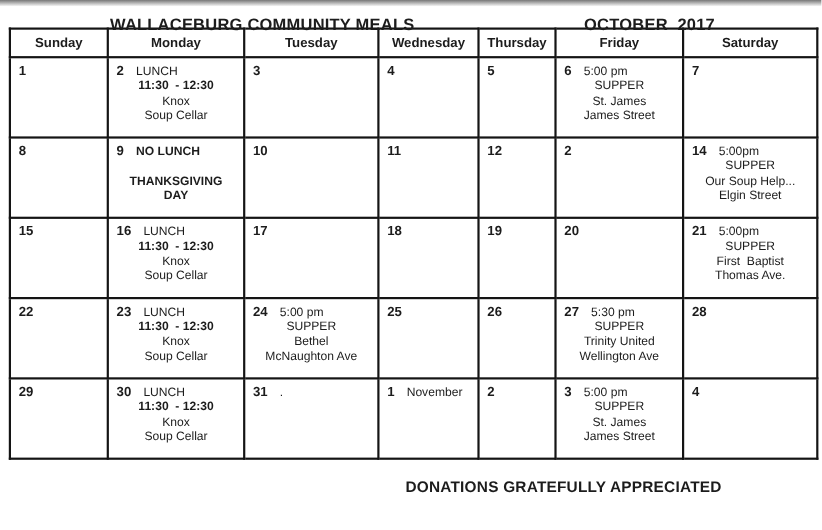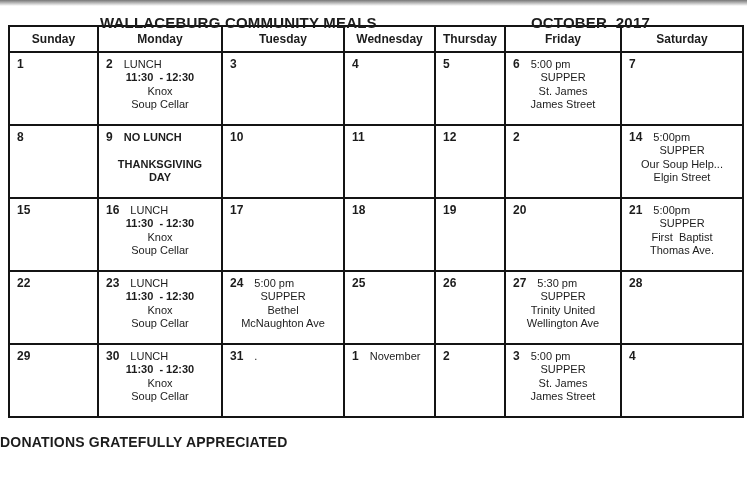--- a/index.html
+++ b/index.html
@@ -66,21 +66,21 @@
     text-align: center;
     font-size: 11px;
     line-height: 13.5px;
     white-space: pre;
     min-height: 13.5px;
   }
   .cell-line.b { font-weight: bold; text-align: center; }
   .footer {
     margin-top: 16px;
     width: 656px;
-    text-align: left;
+    text-align: right;
     font-weight: bold;
     font-size: 14px;
     letter-spacing: 0.2px;
   }
 </style>
 </head>
 <body>
 
 <div class="page">
   <div class="scan-bar"></div>

